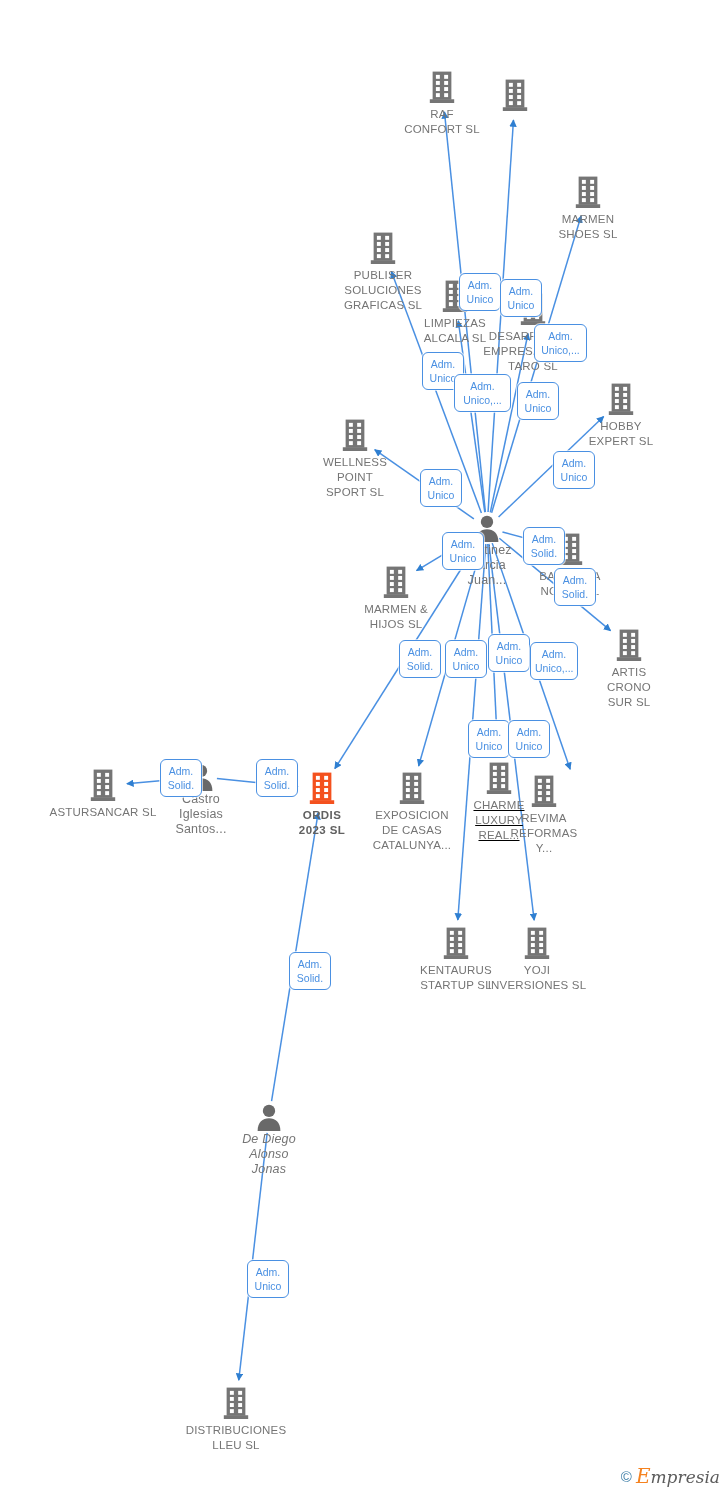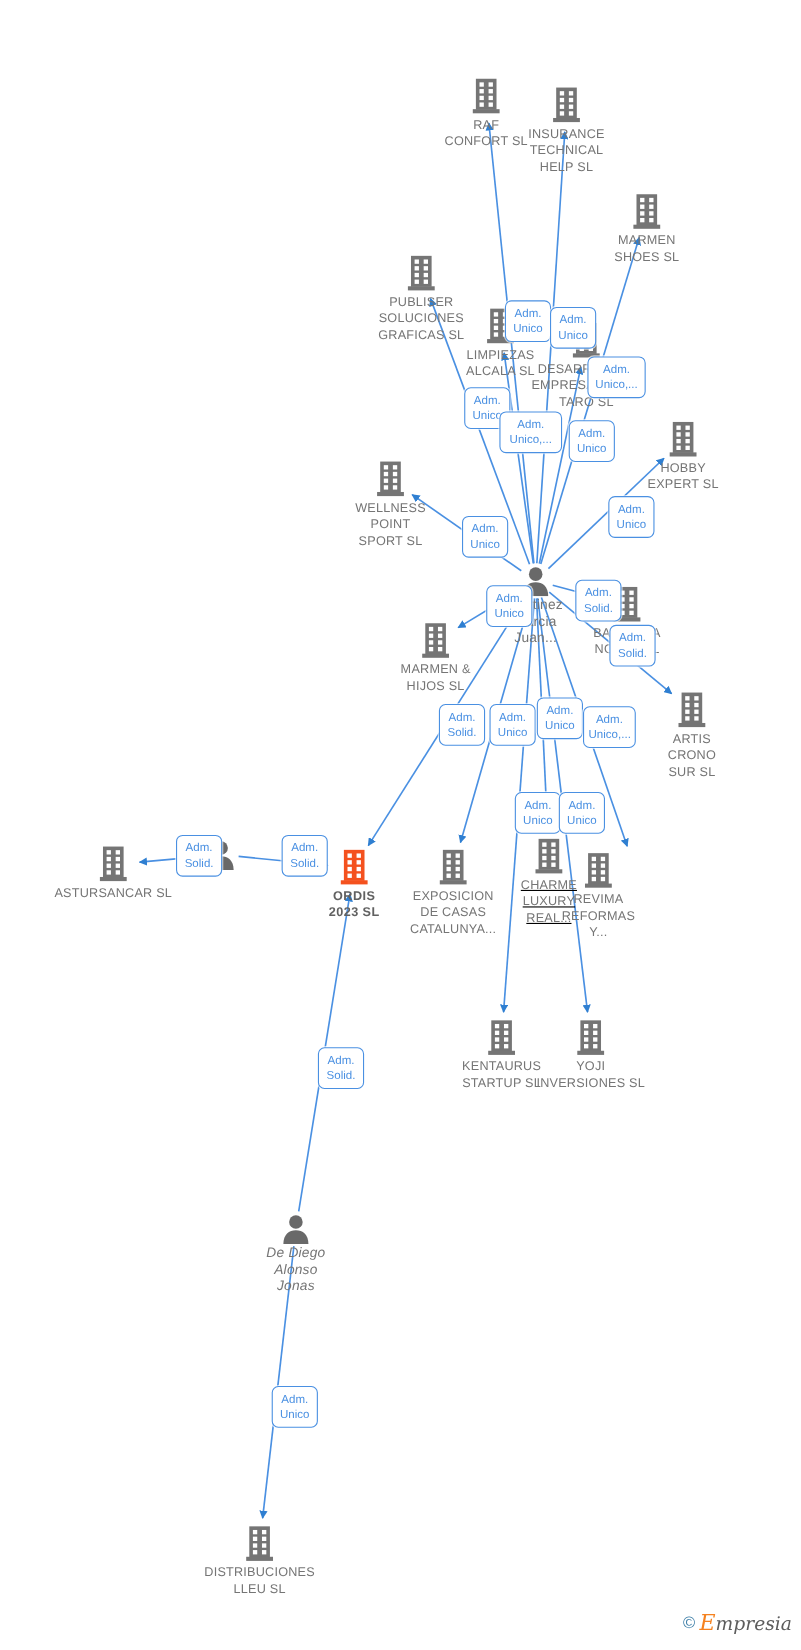--- a/index.html
+++ b/index.html
@@ -161,23 +161,20 @@
               <rect x="9.5" y="5" width="4.2" height="4.2"></rect>
               <rect x="18.3" y="5" width="4.2" height="4.2"></rect>
               <rect x="9.5" y="11.5" width="4.2" height="4.2"></rect>
               <rect x="18.3" y="11.5" width="4.2" height="4.2"></rect>
               <rect x="9.5" y="18" width="4.2" height="4.2"></rect>
               <rect x="18.3" y="18" width="4.2" height="4.2"></rect>
               <rect x="9.5" y="24.5" width="4.2" height="4.2"></rect>
               <rect x="18.3" y="24.5" width="4.2" height="4.2"></rect>
             </g>
           </svg></span>
-        <span class="label">INSURANCE
-TECHNICAL
-HELP  SL</span>
       </div>
       <div class="node company" style="left: 588px; top: 175px;">
         <span class="glyph"><svg width="30" height="36" viewBox="0 0 32 38" xmlns="http://www.w3.org/2000/svg">
             <rect x="6" y="1.5" width="20" height="30" fill="#757575"></rect>
             <rect x="3" y="31" width="26" height="4" fill="#757575"></rect>
             <g fill="#ffffff">
               <rect x="9.5" y="5" width="4.2" height="4.2"></rect>
               <rect x="18.3" y="5" width="4.2" height="4.2"></rect>
               <rect x="9.5" y="11.5" width="4.2" height="4.2"></rect>
               <rect x="18.3" y="11.5" width="4.2" height="4.2"></rect>
@@ -362,20 +359,23 @@
               <rect x="18.3" y="24.5" width="4.2" height="4.2"></rect>
             </g>
           </svg></span>
         <span class="label">ASTURSANCAR SL</span>
       </div>
       <div class="node person" style="left: 201px; top: 763px;">
         <span class="glyph"><svg width="30" height="28" viewBox="0 0 30 30" xmlns="http://www.w3.org/2000/svg">
             <circle cx="15" cy="8.5" r="6.6" fill="#696969"></circle>
             <path d="M2.8 30 C2.8 20.5 8.3 16.4 15 16.4 C21.7 16.4 27.2 20.5 27.2 30 Z" fill="#696969"></path>
           </svg></span>
+        <span class="label">Castro
+Iglesias
+Santos...</span>
       </div>
       <div class="node company-focus" style="left: 322px; top: 771px;">
         <span class="glyph"><svg width="30" height="36" viewBox="0 0 32 38" xmlns="http://www.w3.org/2000/svg">
             <rect x="6" y="1.5" width="20" height="30" fill="#f4511e"></rect>
             <rect x="3" y="31" width="26" height="4" fill="#f4511e"></rect>
             <g fill="#ffffff">
               <rect x="9.5" y="5" width="4.2" height="4.2"></rect>
               <rect x="18.3" y="5" width="4.2" height="4.2"></rect>
               <rect x="9.5" y="11.5" width="4.2" height="4.2"></rect>
               <rect x="18.3" y="11.5" width="4.2" height="4.2"></rect>

